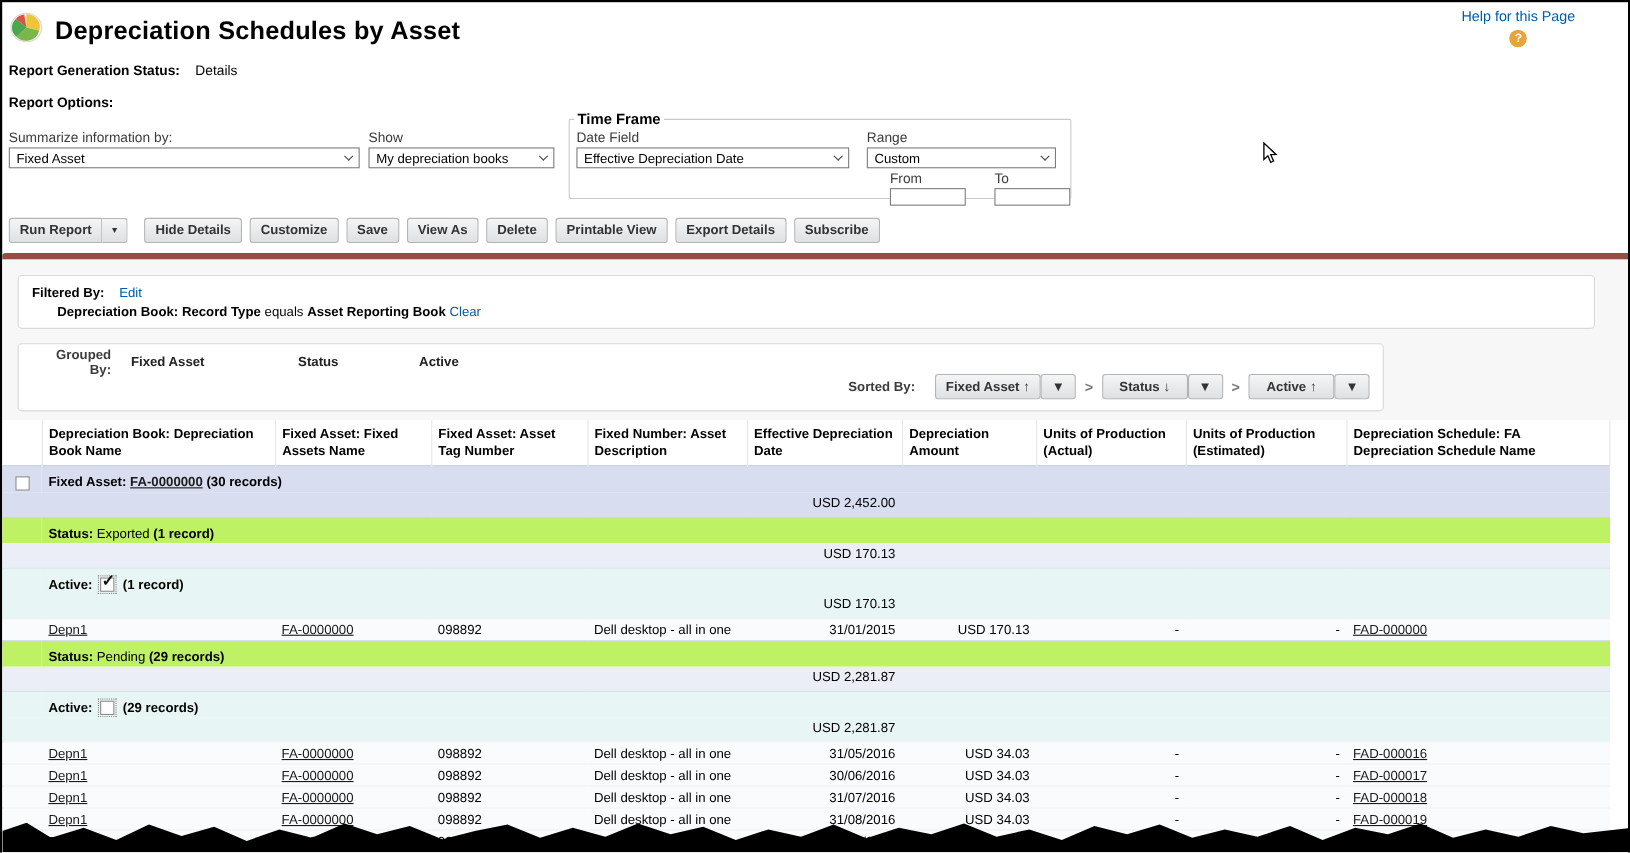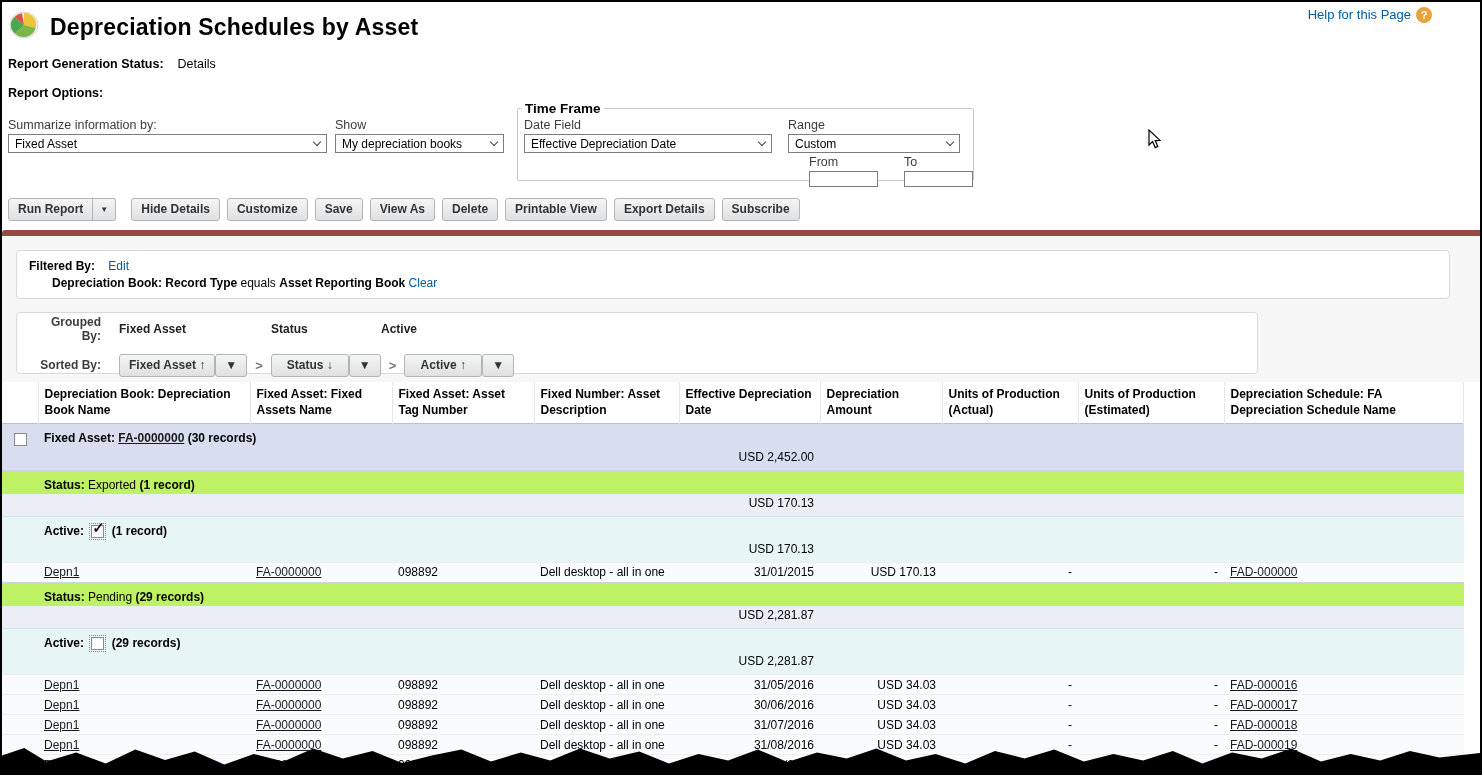--- a/index.html
+++ b/index.html
@@ -11,21 +11,21 @@
     border-top:2px solid #000; border-left:2px solid #000; border-right:2px solid #000;
     overflow:hidden;
     color:#000;
   }
   a, .link { color:#015ba7; text-decoration:none; cursor:pointer; }
   .dark-link { color:#1a1a1a; text-decoration:underline; cursor:pointer; }
 
   
   .hdr { position:absolute; left:6px; top:8px; display:flex; align-items:center; gap:10px; }
   .hdr-title { font-size:23px; font-weight:bold; color:#000; letter-spacing:0.2px; }
-  .help { position:absolute; right:48px; top:5px; font-size:13px; display:flex; align-items:flex-start; gap:5px; }
+  .help { position:absolute; right:48px; top:5px; font-size:13px; display:flex; align-items:center; gap:5px;flex-direction:column; }
   .help-bubble { width:16px; height:16px; border-radius:50%; background:#e8a33d; color:#fff;
     font-size:11px; font-weight:bold; display:inline-flex; align-items:center; justify-content:center; }
 
   
   .statline { position:absolute; left:6px; top:55px; font-size:12.5px; }
   .statline b { margin-right:14px; }
   .optlabel { position:absolute; left:6px; top:84px; font-size:12.5px; font-weight:bold; }
 
   .field-label { font-size:12.5px; color:#3c3c3c; margin-bottom:2px; }
   .selbox { height:19px; border:1px solid #7d7d7d; background:#fff; font-size:12px;
@@ -207,21 +207,21 @@
 
   <div class="wbox groupbox">
     <div class="grp-row">
       <span class="grp-lbl">Grouped By:</span>
       <span class="grp-name g1" style="width:130px;">Fixed Asset</span>
       <span style="width:22px;"></span>
       <span class="grp-name g2" style="width:100px;">Status</span>
       <span style="width:10px;"></span>
       <span class="grp-name g3">Active</span>
     </div>
-    <div class="grp-row" style="margin-top:16px;">
+    <div class="grp-row" style="margin-top:2px;justify-content:flex-end;">
       <span class="grp-lbl">Sorted By:</span>
       <span class="sortbtn">
         <button class="btn btn-main"><span>Fixed Asset</span> <span>↑</span></button>
         <button class="btn btn-arrow">▼</button>
       </span>
       <span class="sep">&gt;</span>
       <span class="sortbtn">
         <button class="btn btn-main"><span>Status</span> <span>↓</span></button>
         <button class="btn btn-arrow">▼</button>
       </span>

